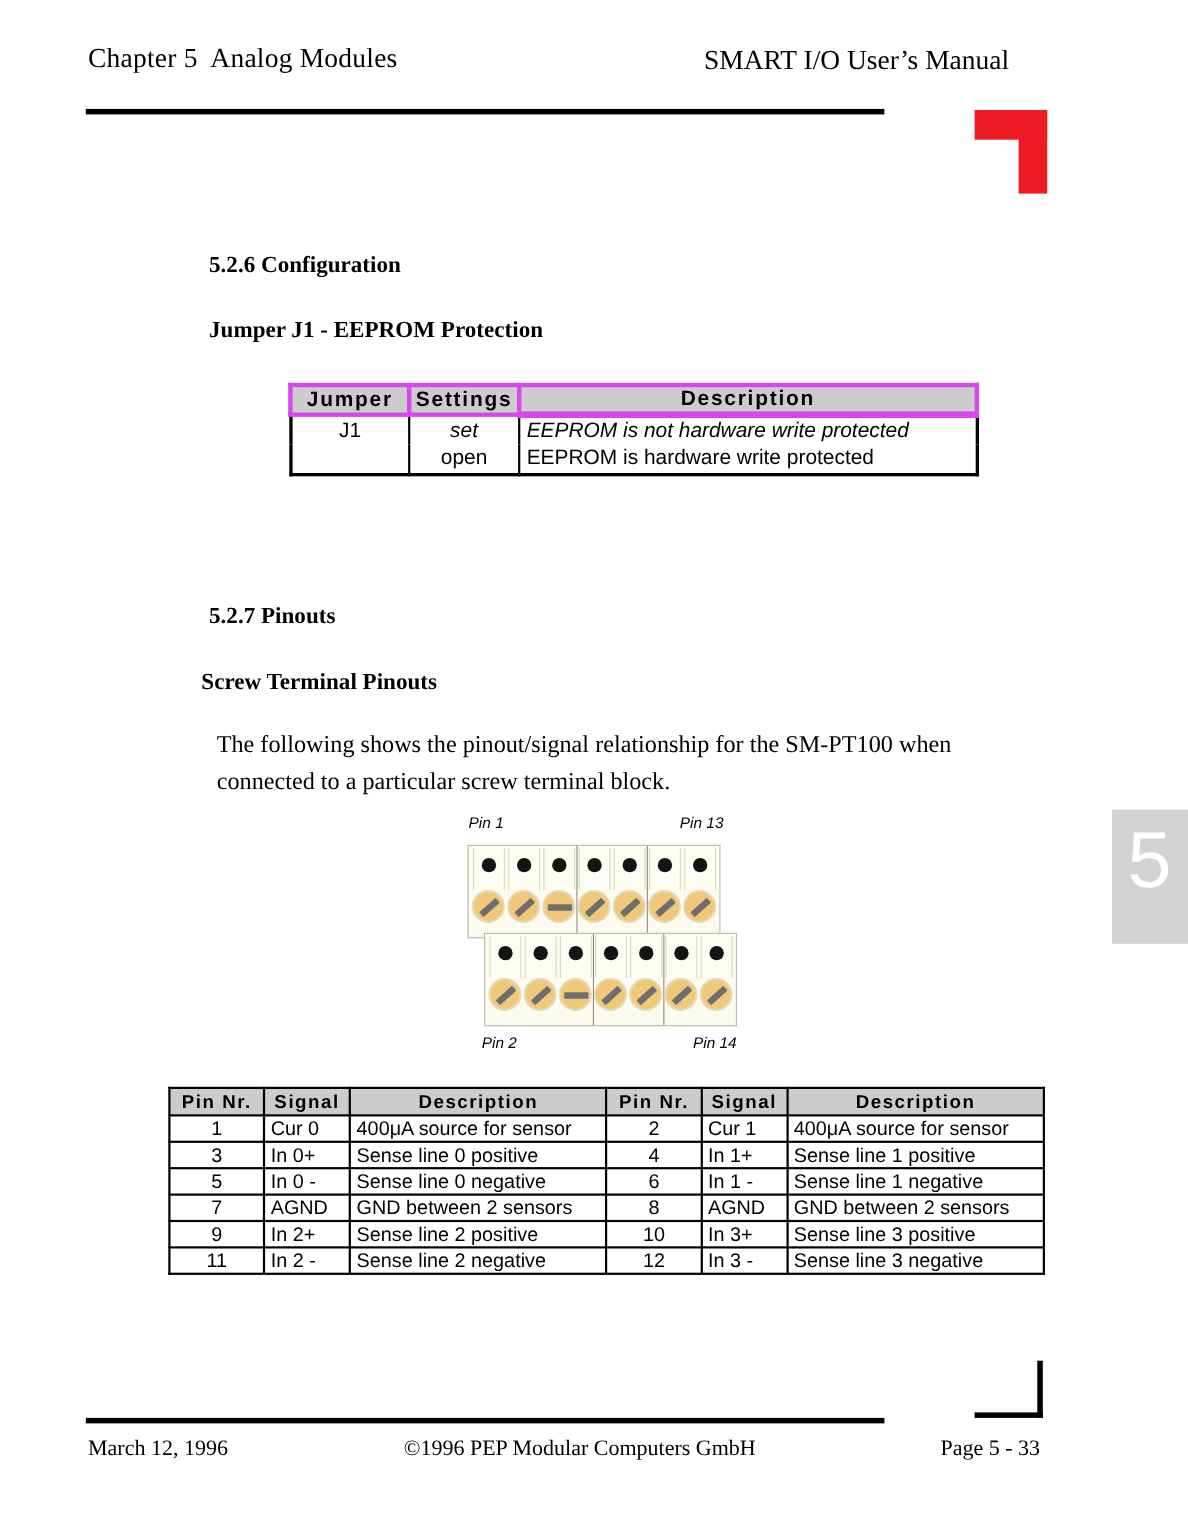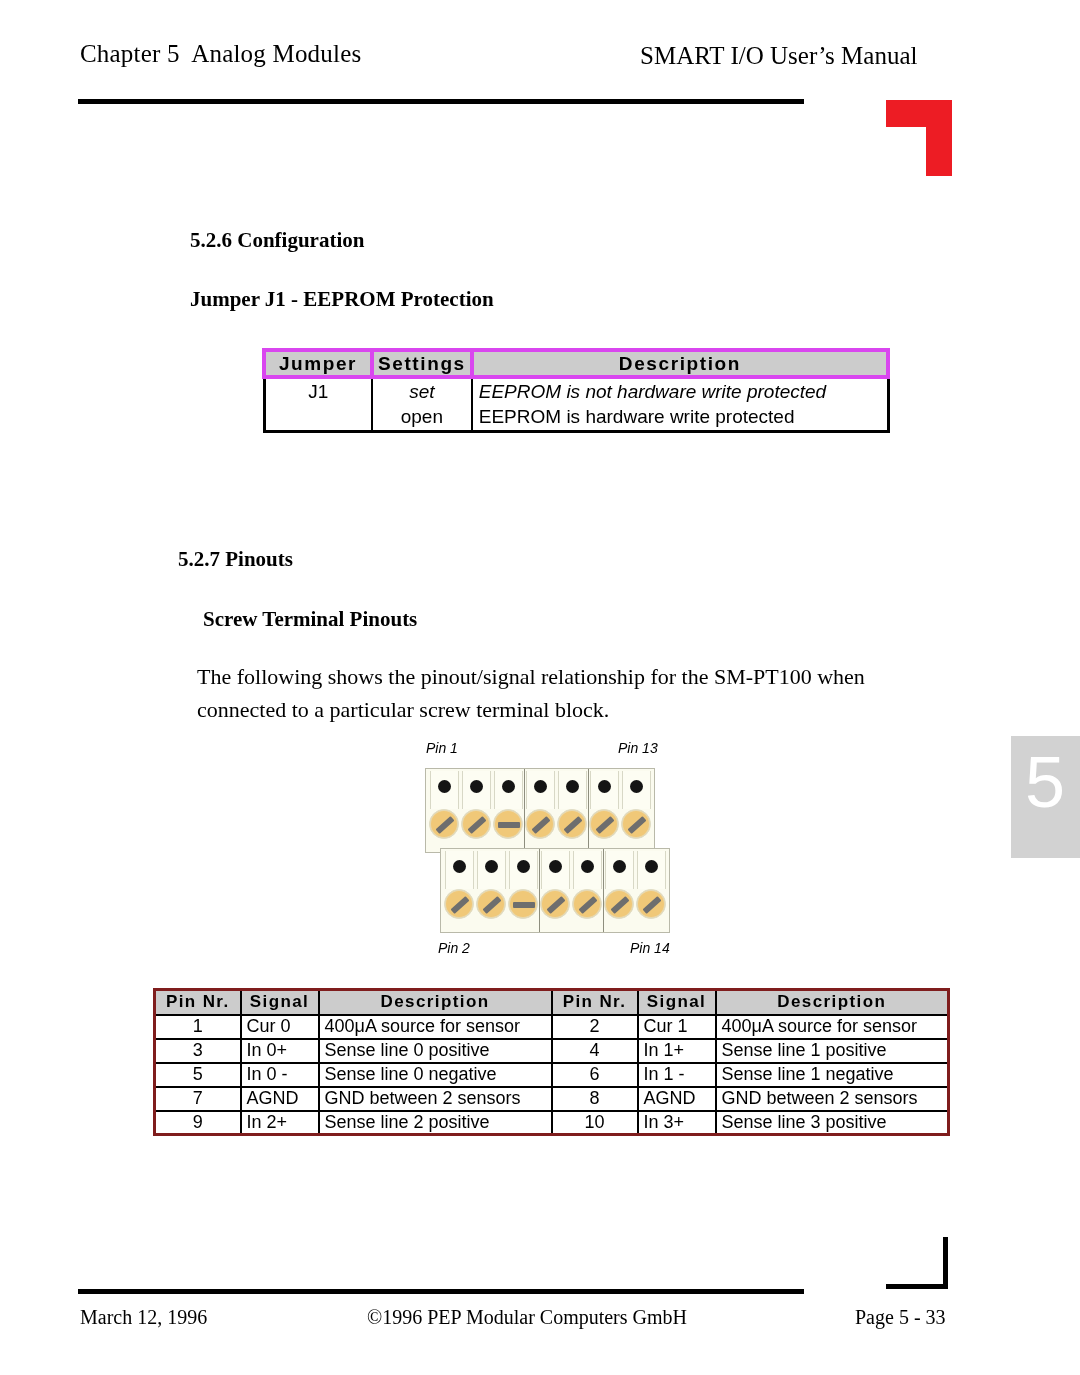--- a/index.html
+++ b/index.html
@@ -160,21 +160,21 @@
   }
   .tb-slot.flat {
     left: 4px; top: 12px; width: 22px; height: 6px;
   }
 
   
   .ptable {
     position: absolute; left: 153px; top: 988px;
     width: 797px;
     border-collapse: collapse;
-    border: 3px solid #7f1d1d;
+    border: 1px solid #7f1d1d;
     font-family: "Liberation Sans", sans-serif;
   }
   .ptable th {
     background: #cccccc;
     border: 2px solid #000;
     font-size: 17px;
     font-weight: bold;
     letter-spacing: 1.4px;
     height: 25px;
     padding: 0 3px;
@@ -245,32 +245,32 @@
     <tr>
       <th class="jt-c1">Jumper</th>
       <th class="jt-c2">Settings</th>
       <th>Description</th>
     </tr>
   </thead>
   <tbody>
     <tr>
       <td class="c" style="border-top:2px solid #000;">J1</td>
       <td class="c it" style="border-top:2px solid #000;">set</td>
-      <td class="it" style="border-top:4px solid #d946ef;font-style:italic;">EEPROM is not hardware write protected</td>
+      <td class="it" style="border-top:6px solid #d946ef;font-style:italic;">EEPROM is not hardware write protected</td>
     </tr>
     <tr>
       <td class="c"></td>
       <td class="c">open</td>
       <td>EEPROM is hardware write protected</td>
     </tr>
   </tbody>
 </table>
 
-<div class="h-sub" style="left:178px; top:547px;">5.2.7 Pinouts</div>
-<div class="h-sub" style="left:203px; top:607px;">Screw Terminal Pinouts</div>
+<div class="h-sub" style="left:190px; top:547px;">5.2.7 Pinouts</div>
+<div class="h-sub" style="left:183px; top:607px;">Screw Terminal Pinouts</div>
 <div class="body-p" style="left:197px; top:660px; width:760px;">The following shows the pinout/signal relationship for the SM-PT100 when
 connected to a particular screw terminal block.</div>
 
 <div class="tb-wrap">
   <div class="pinlabel" style="left:16px; top:0px;">Pin 1</div>
   <div class="pinlabel" style="left:208px; top:0px;">Pin 13</div>
   <div class="pinlabel" style="left:28px; top:200px;">Pin 2</div>
   <div class="pinlabel" style="left:220px; top:200px;">Pin 14</div>
 
   <div class="tb-row tb-top" id="tb-top">
@@ -398,20 +398,28 @@
         <td class="desc">GND between 2 sensors</td>
       </tr>
       <tr>
         <td class="num">9</td>
         <td class="sig">In 2+</td>
         <td class="desc">Sense line 2 positive</td>
         <td class="num">10</td>
         <td class="sig">In 3+</td>
         <td class="desc">Sense line 3 positive</td>
       </tr>
+      <tr>
+        <td class="num">11</td>
+        <td class="sig">In 2 -</td>
+        <td class="desc">Sense line 2 negative</td>
+        <td class="num">12</td>
+        <td class="sig">In 3 -</td>
+        <td class="desc">Sense line 3 negative</td>
+      </tr>
     </tbody>
 </table>
 
 <div class="ftr-rule"></div>
 <div class="corner-mark">
   <div class="cm-v"></div>
   <div class="cm-h"></div>
 </div>
 <div class="ftr-txt ftr-left">March 12, 1996</div>
 <div class="ftr-txt ftr-mid">©1996 PEP Modular Computers GmbH</div>

